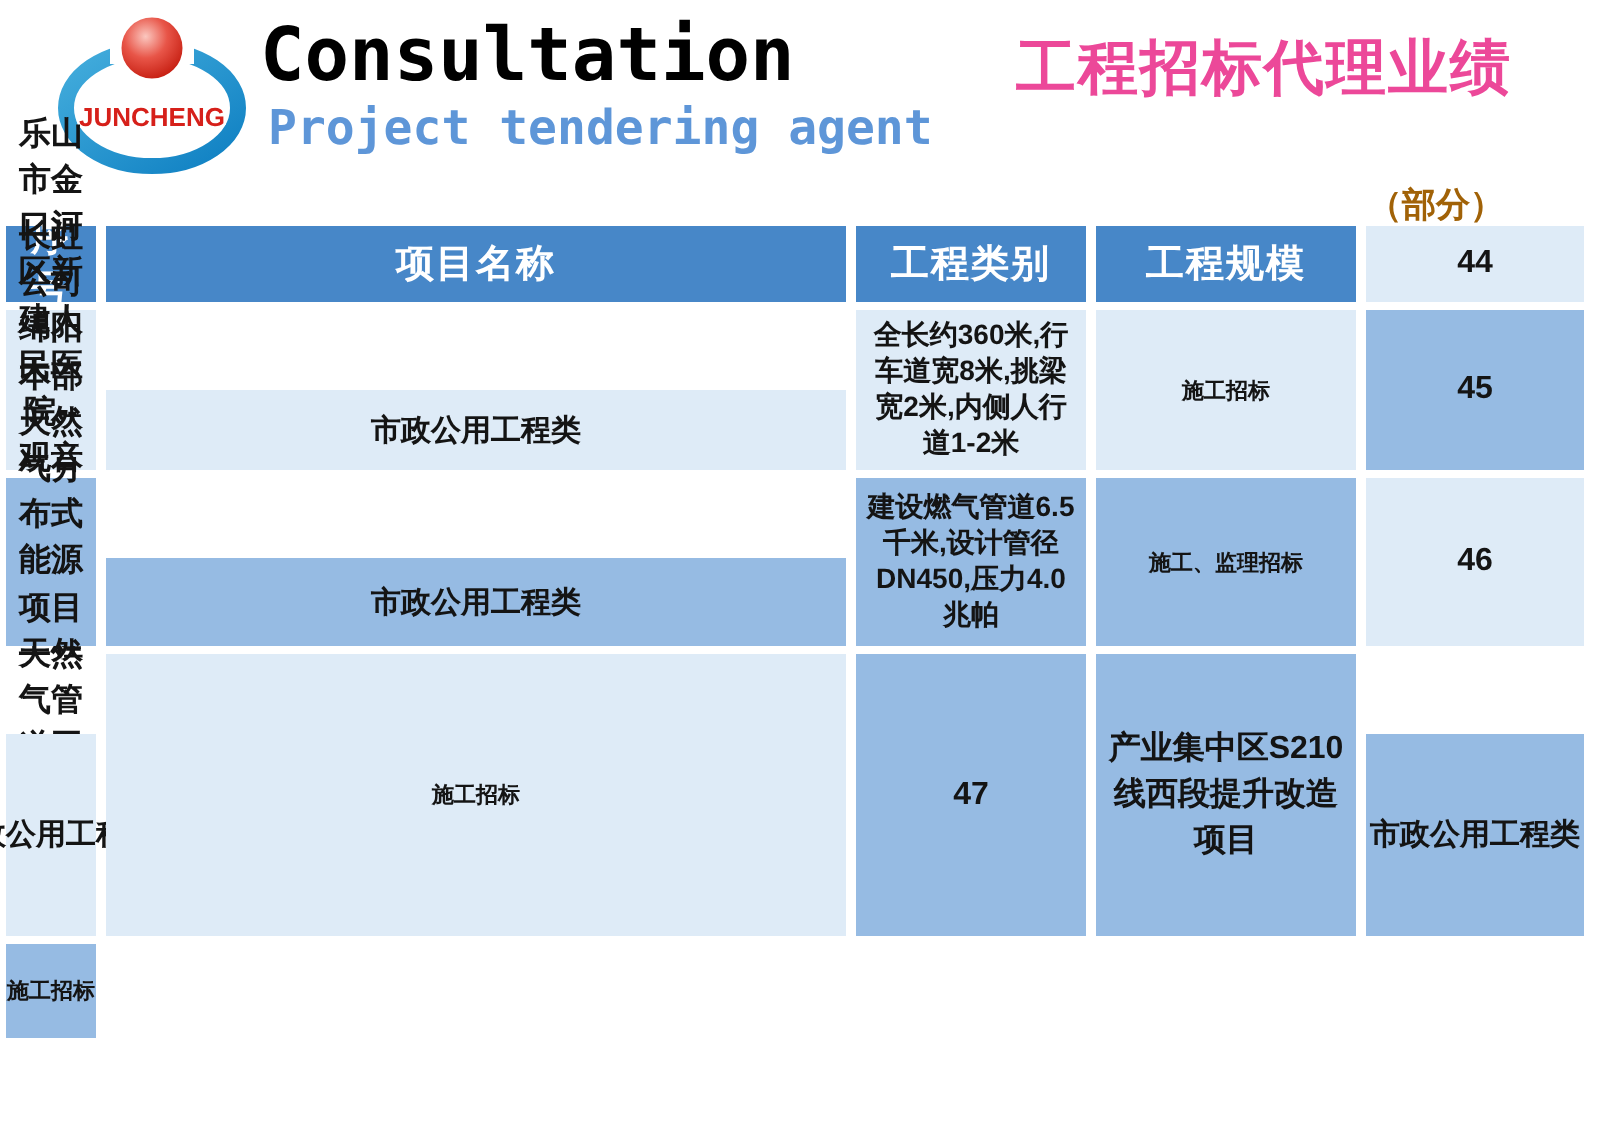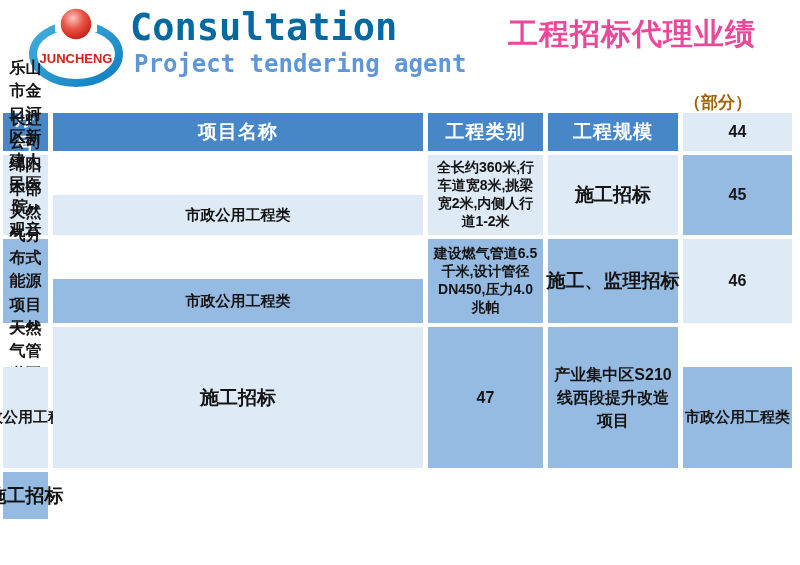--- a/index.html
+++ b/index.html
@@ -8,21 +8,21 @@
     background:#ffffff;
     position:relative;
     overflow:hidden;
     font-family:"Liberation Sans",sans-serif;
   }
   
   .logo{position:absolute;left:28px;top:2px;width:96px;height:88px;}
   .title-en{
     position:absolute;left:130px;top:6px;
     font-family:"DejaVu Sans Mono",monospace;
-    font-size:37px;font-weight:bold;color:#0369a1;white-space:nowrap;
+    font-size:37px;font-weight:bold;color:#000000;white-space:nowrap;
   }
   .subtitle-en{
     position:absolute;left:134px;top:50px;
     font-family:"DejaVu Sans Mono",monospace;
     font-size:24px;font-weight:bold;color:#5E96D8;white-space:nowrap;
   }
   .title-cn{
     position:absolute;left:508px;top:14px;width:244px;
     font-size:30px;font-weight:bold;color:#ec4899;
     letter-spacing:1px;white-space:nowrap;
@@ -45,21 +45,21 @@
     text-align:center;font-weight:bold;color:#141414;
     padding:0 4px;box-sizing:border-box;
   }
   .hcell{background:#4787C8;color:#ffffff;font-size:19px;letter-spacing:1px;}
   .r-light{background:#DEEBF7;}
   .r-med{background:#96BBE3;}
   .c-no{font-size:16px;}
   .c-name{font-size:16px;line-height:1.45;padding:14px 2px;}
   .c-cat{font-size:15px;white-space:nowrap;padding:2px;margin-top:40px;}
   .c-scale{font-size:14px;line-height:1.28;padding:8px 4px;}
-  .c-remark{font-size:19px;white-space:nowrap;padding:0;}
+  .c-remark{font-size:11px;white-space:nowrap;padding:0;}
 </style>
 </head>
 <body>
 
 <div class="logo">
   <svg width="96" height="88" viewBox="0 0 96 88">
     <defs>
       <radialGradient id="ballGrad" cx="40%" cy="32%" r="75%">
         <stop offset="0%" stop-color="#FBC7BF"></stop>
         <stop offset="45%" stop-color="#E85548"></stop>

